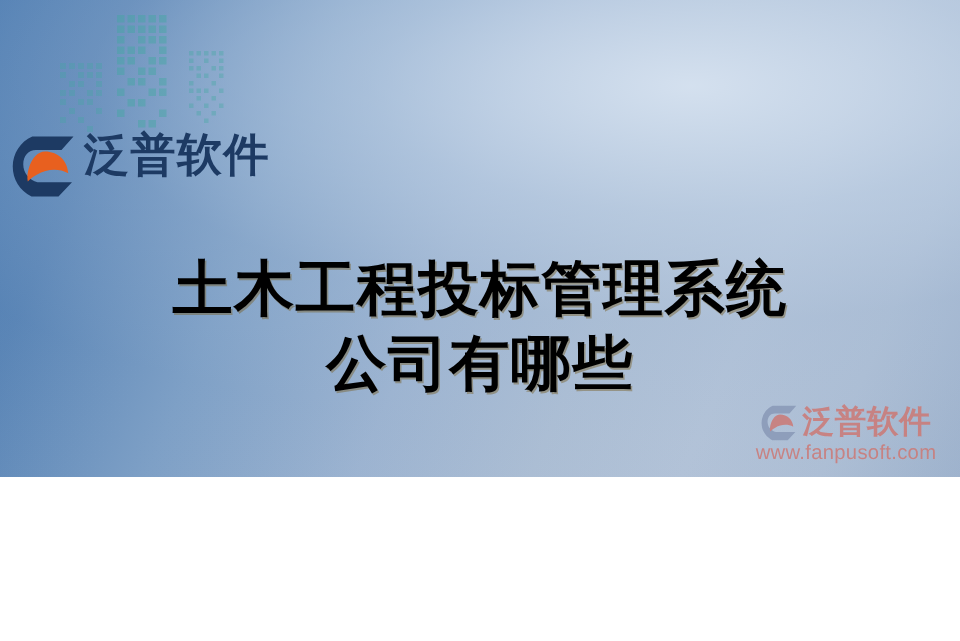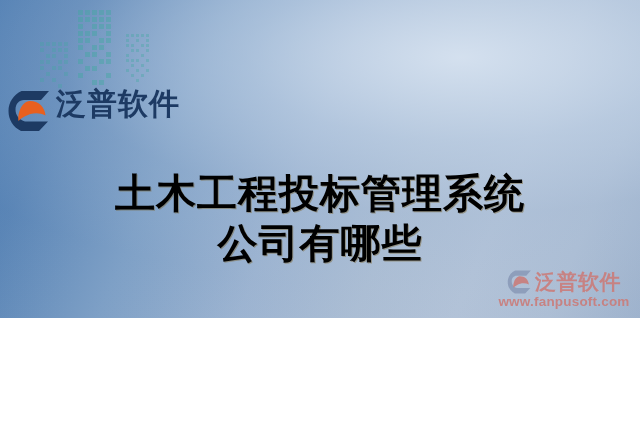--- a/index.html
+++ b/index.html
@@ -124,21 +124,21 @@
     font-weight: 700;
     color: #cb7b78;
     letter-spacing: 0.5px;
     white-space: nowrap;
     margin-left: 2px;
   }
   .wm-url {
     margin-top: -1px;
     font-size: 13.5px;
     line-height: 17px;
-    font-weight: 700;
+    font-weight: 400;
     color: #cb7b78;
     letter-spacing: 0.2px;
     white-space: nowrap;
   }
 </style>
 </head>
 <body>
 
 <div id="banner">
 

